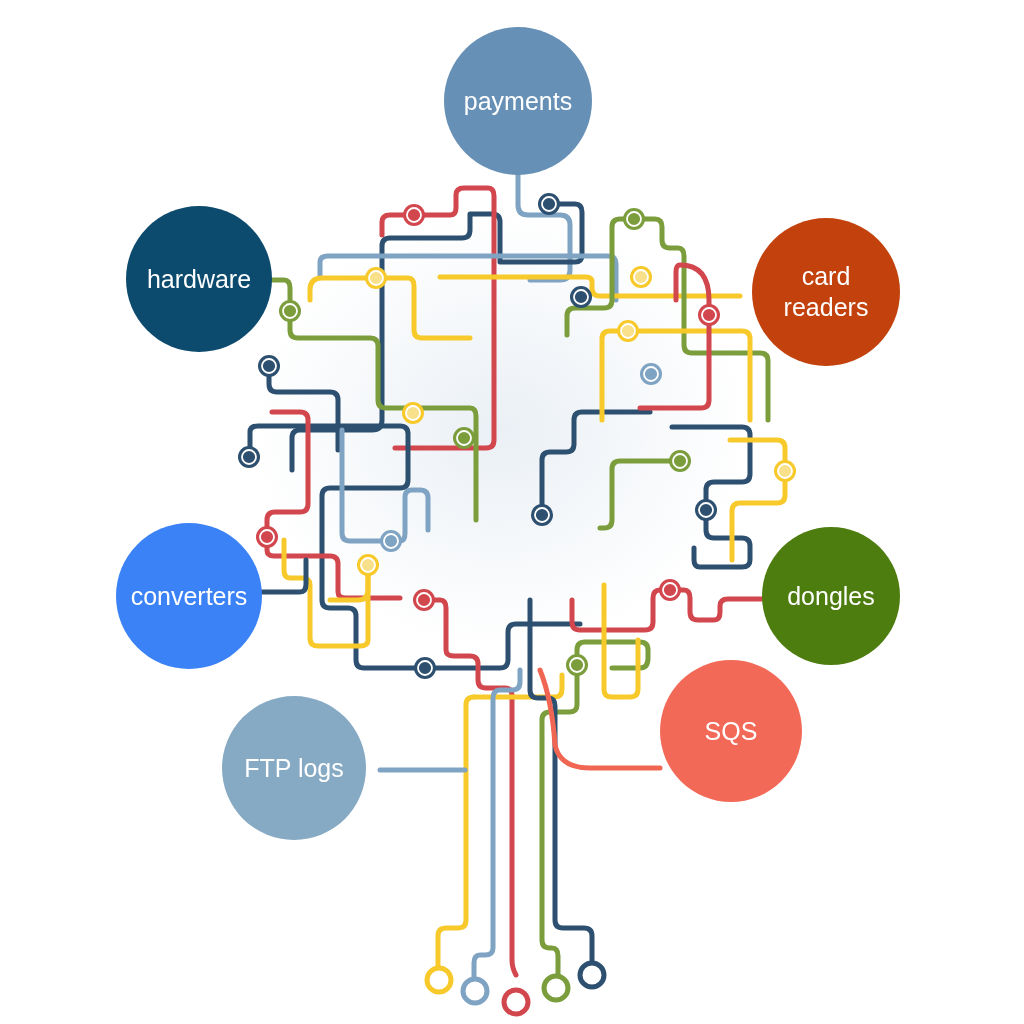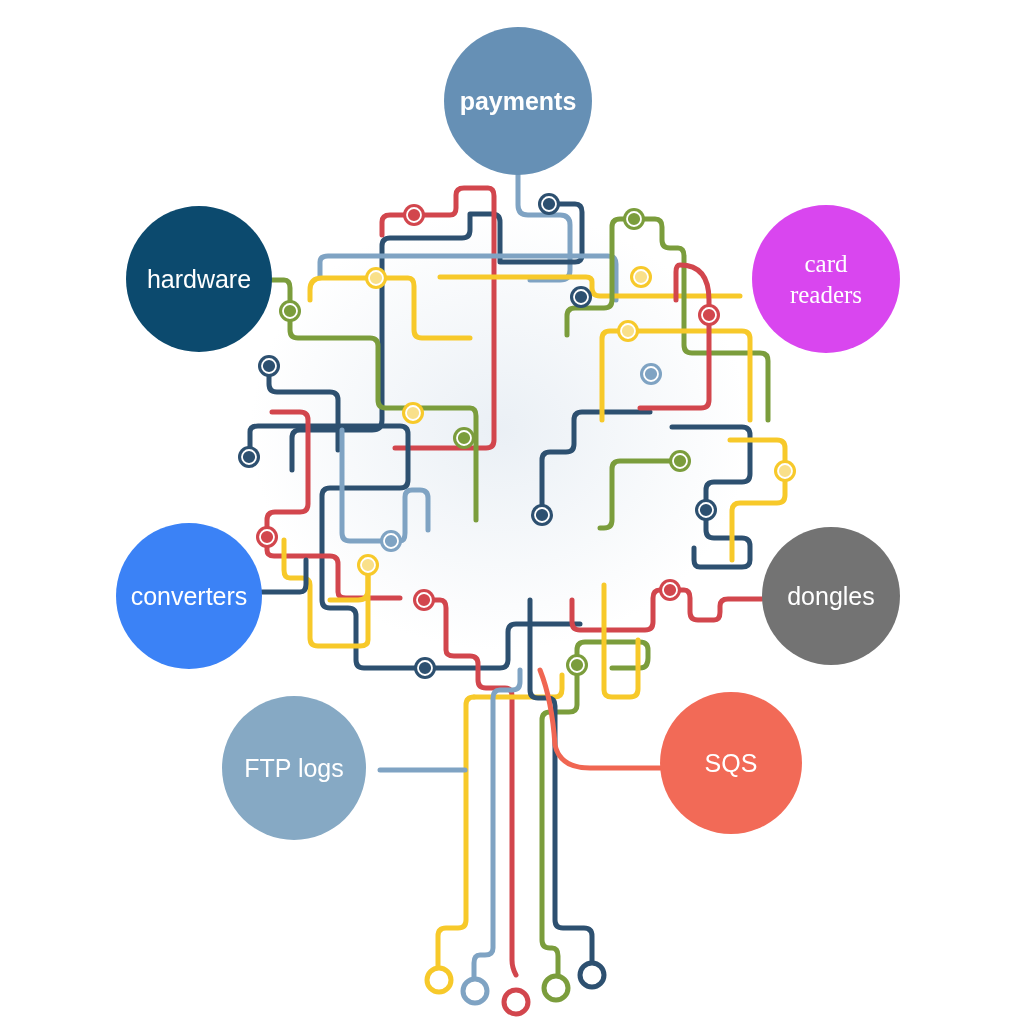--- a/index.html
+++ b/index.html
@@ -170,36 +170,36 @@
     <g id="terminal-layer">
         <circle cx="439" cy="980" r="12" fill="#ffffff" stroke="#f7c92a" stroke-width="5"></circle>
         <circle cx="475" cy="991" r="12" fill="#ffffff" stroke="#7fa3c3" stroke-width="5"></circle>
         <circle cx="516" cy="1002" r="12" fill="#ffffff" stroke="#d2464d" stroke-width="5"></circle>
         <circle cx="556" cy="988" r="12" fill="#ffffff" stroke="#7b9d3c" stroke-width="5"></circle>
         <circle cx="592" cy="975" r="12" fill="#ffffff" stroke="#2d5070" stroke-width="5"></circle>
       </g>
   </svg>
 
   <div id="hub-layer">
-    <div class="hub" style="left: 444px; top: 27px; width: 148px; height: 148px; background: rgb(102, 144, 181); font-weight: bold;">
+    <div class="hub" style="left: 444px; top: 27px; width: 148px; height: 148px; background: rgb(102, 144, 181);">
         <span>payments</span>
       </div>
     <div class="hub" style="left: 126px; top: 206px; width: 146px; height: 146px; background: #0c4a6e;">
         <span>hardware</span>
       </div>
-    <div class="hub" style="left: 752px; top: 205px; width: 148px; height: 148px; background: #d946ef; font-family: Liberation Serif, serif;">
+    <div class="hub" style="left: 752px; top: 218px; width: 148px; height: 148px; background: #c2410c;">
         <span style="white-space:pre-line">card
 readers</span>
       </div>
     <div class="hub" style="left: 116px; top: 523px; width: 146px; height: 146px; background: #3b82f6;">
         <span>converters</span>
       </div>
-    <div class="hub" style="left: 762px; top: 527px; width: 138px; height: 138px; background: #737373;">
+    <div class="hub" style="left: 762px; top: 527px; width: 138px; height: 138px; background: #4d7c0f;">
         <span>dongles</span>
       </div>
     <div class="hub" style="left: 222px; top: 696px; width: 144px; height: 144px; background: rgb(134, 169, 196);">
         <span>FTP logs</span>
       </div>
-    <div class="hub" style="left: 660px; top: 692px; width: 142px; height: 142px; background: rgb(242, 106, 87);">
+    <div class="hub" style="left: 660px; top: 660px; width: 142px; height: 142px; background: rgb(242, 106, 87);">
         <span>SQS</span>
       </div>
   </div>
 </div>
 
 </body></html>

